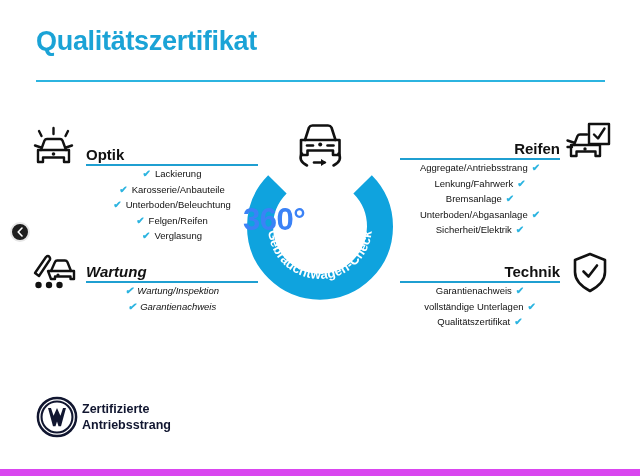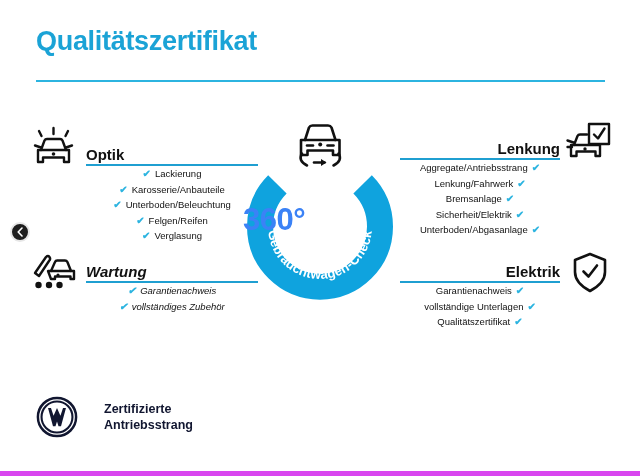--- a/index.html
+++ b/index.html
@@ -9,21 +9,21 @@
   }
   body {
     font-family: "Liberation Sans", sans-serif;
   }
   #page {
     position: relative;
     width: 640px;
     height: 476px;
     background: #ffffff;
     overflow: hidden;
-    border-bottom: 5px solid #d946ef;
+    border-bottom: 7px solid #d946ef;
     box-sizing: border-box;
   }
 
   
   #page-title {
     position: absolute;
     left: 36px;
     top: 26px;
     font-size: 27px;
     font-weight: bold;
@@ -151,21 +151,21 @@
   
   #vw-logo-wrap {
     position: absolute;
     left: 36px;
     top: 396px;
     display: flex;
     align-items: center;
   }
   #vw-mark { width: 42px; height: 42px; }
   #vw-text {
-    margin-left: 26px;
+    margin-left: 4px;
     font-size: 12.5px;
     font-weight: bold;
     color: #111630;
     line-height: 16px;
   }
 </style>
 </head>
 <body>
 
 <div id="page">
@@ -221,61 +221,61 @@
       <circle cx="19" cy="34" r="3.2" fill="#111111"></circle>
       <circle cx="29.5" cy="34" r="3.2" fill="#111111"></circle>
     </svg>
   </div>
   <div class="section left" id="sec-wartung">
     <div class="sec-head">
       <span class="sec-title">Wartung</span>
       <span class="sec-rule"></span>
     </div>
     <ul class="items" id="list-wartung">
+        <li><span class="chk">✔</span><span>Wartung/Inspektion</span></li>
         <li><span class="chk">✔</span><span>Garantienachweis</span></li>
-        <li><span class="chk">✔</span><span>vollständiges Zubehör</span></li>
       </ul>
   </div>
 
   <div class="sec-icon" id="icon-technik">
     <svg width="50" height="46" viewBox="0 0 50 46">
       <g stroke="#111111" stroke-width="2.4" fill="none" stroke-linejoin="round" stroke-linecap="round">
         <rect x="25" y="4" width="20" height="20"></rect>
         <path d="M30 14.5 L34 18.5 L40.5 8.5"></path>
         <path d="M10 25 L13.5 16 Q14.2 14.5 16 14.5 L23 14.5"></path>
         <path d="M7 25 L36 25 L36 36 L31.5 36 L31.5 31.5 L12.5 31.5 L12.5 36 L7 36 Z"></path>
         <line x1="3.5" y1="20.5" x2="9.5" y2="22.5"></line>
         <line x1="3.5" y1="27" x2="8" y2="27"></line>
       </g>
       <circle cx="21" cy="29" r="1.7" fill="#111111"></circle>
     </svg>
   </div>
   <div class="section right" id="sec-technik">
     <div class="sec-head">
-      <span class="sec-title">Lenkung</span>
+      <span class="sec-title">Reifen</span>
       <span class="sec-rule"></span>
     </div>
     <ul class="items" id="list-technik">
         <li><span>Aggregate/Antriebsstrang</span><span class="chk">✔</span></li>
         <li><span>Lenkung/Fahrwerk</span><span class="chk">✔</span></li>
         <li><span>Bremsanlage</span><span class="chk">✔</span></li>
+        <li><span>Unterboden/Abgasanlage</span><span class="chk">✔</span></li>
         <li><span>Sicherheit/Elektrik</span><span class="chk">✔</span></li>
-        <li><span>Unterboden/Abgasanlage</span><span class="chk">✔</span></li>
       </ul>
   </div>
 
   <div class="sec-icon" id="icon-garantie">
     <svg width="40" height="44" viewBox="0 0 40 44">
       <path d="M20 3 L35 9 L35 21 Q35 32 20 40 Q5 32 5 21 L5 9 Z" fill="none" stroke="#111111" stroke-width="2.6" stroke-linejoin="round"></path>
       <path d="M13.5 20.5 L18.5 25.5 L27 14.5" fill="none" stroke="#111111" stroke-width="2.6" stroke-linecap="round" stroke-linejoin="round"></path>
     </svg>
   </div>
   <div class="section right" id="sec-garantie">
     <div class="sec-head">
-      <span class="sec-title">Elektrik</span>
+      <span class="sec-title">Technik</span>
       <span class="sec-rule"></span>
     </div>
     <ul class="items" id="list-garantie">
         <li><span>Garantienachweis</span><span class="chk">✔</span></li>
         <li><span>vollständige Unterlagen</span><span class="chk">✔</span></li>
         <li><span>Qualitätszertifikat</span><span class="chk">✔</span></li>
       </ul>
   </div>
 
   <div id="badge">

